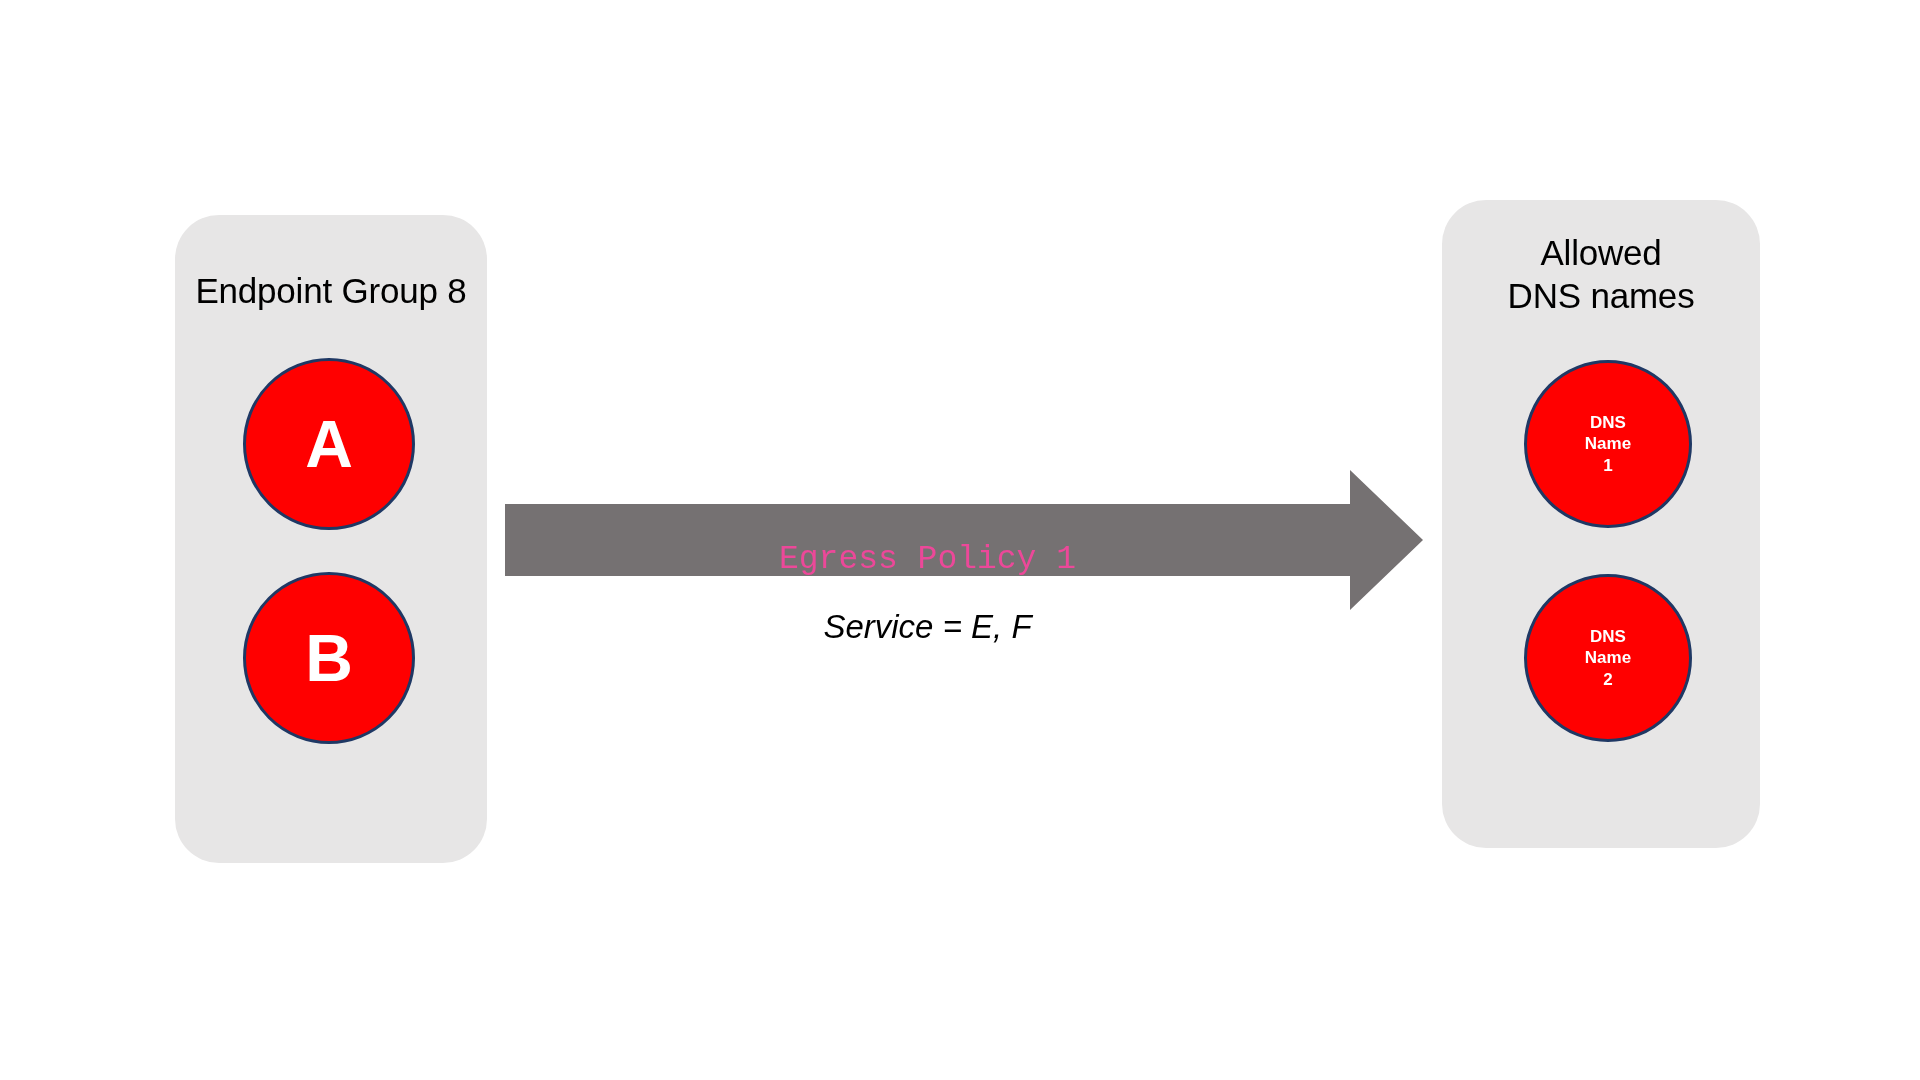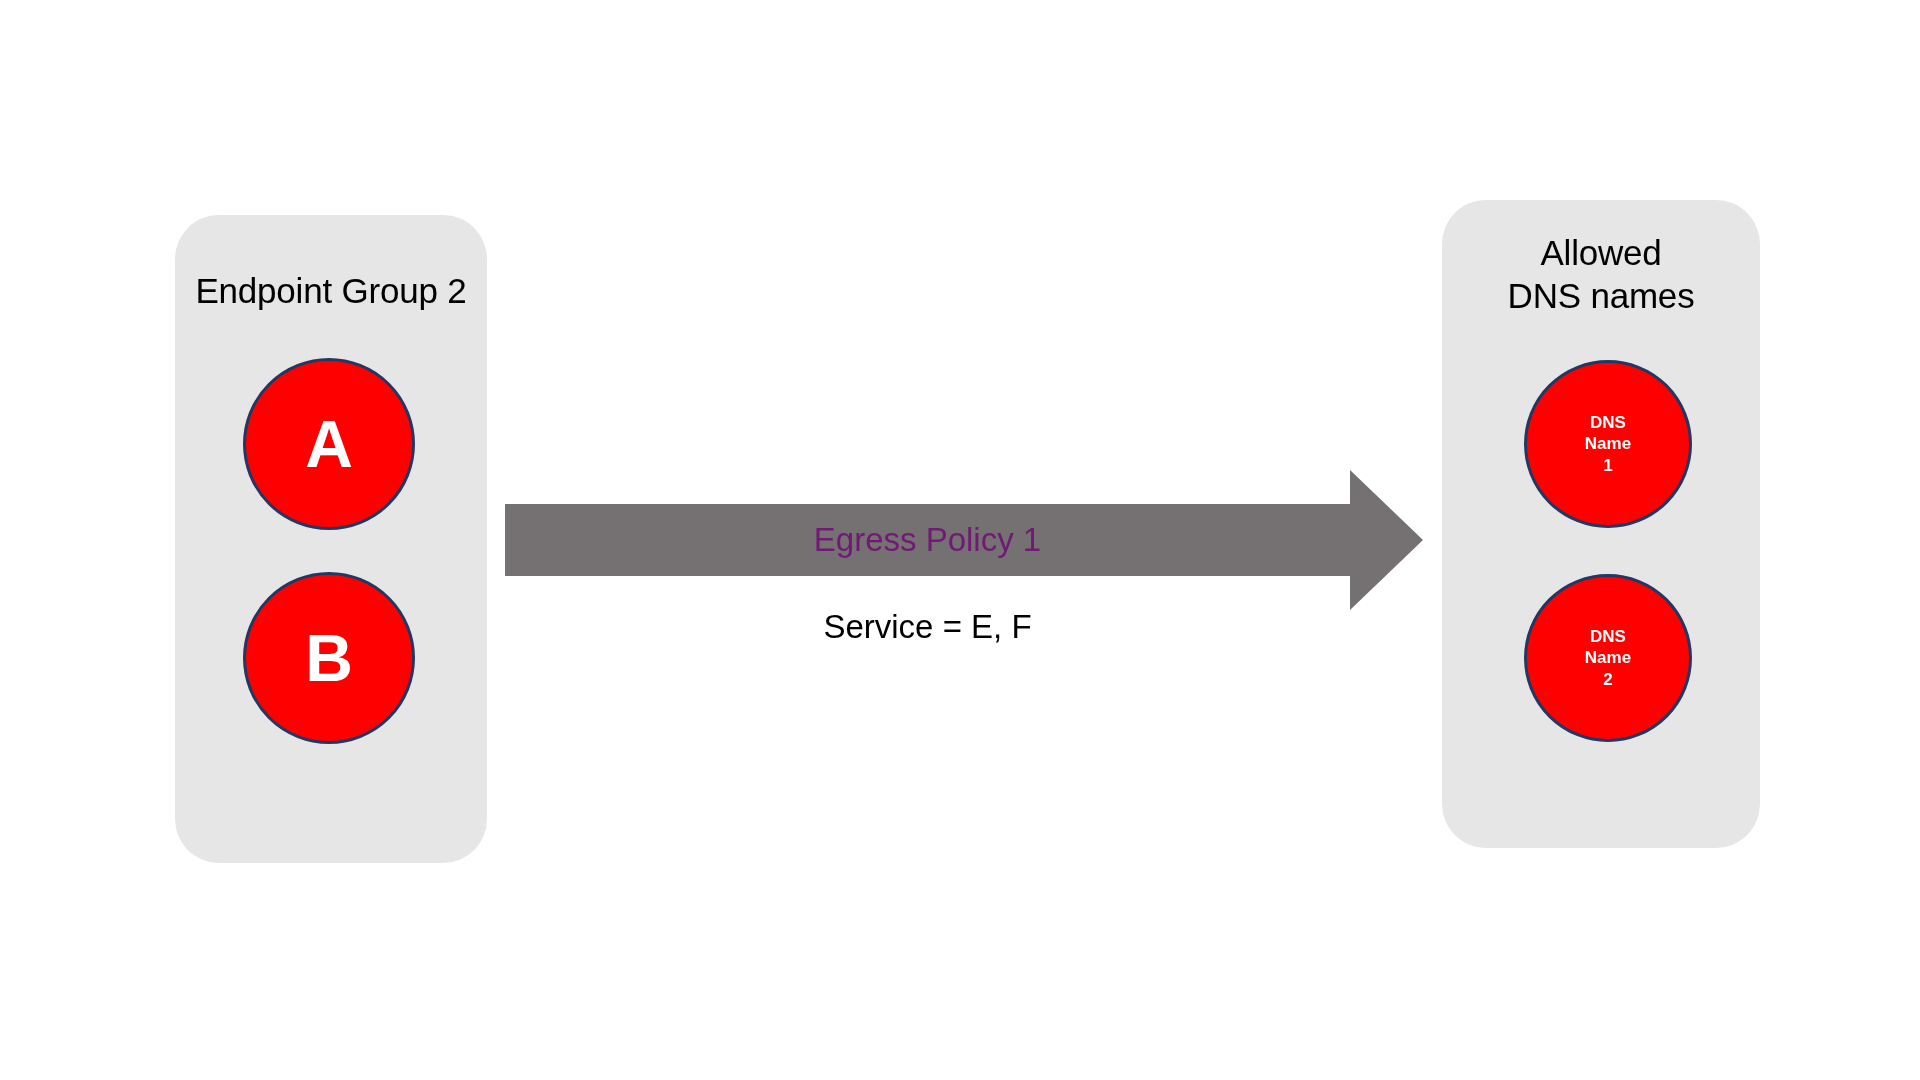--- a/index.html
+++ b/index.html
@@ -117,47 +117,49 @@
     height: 140px;
   }
   #policy-arrow svg {
     display: block;
     width: 100%;
     height: 100%;
   }
   #policy-arrow-label {
     position: absolute;
     left: 505px;
-    top: 520px;
+    top: 540px;
     width: 845px;
     text-align: center;
-    color: #701a75;
+    color: #ec4899;
     font-size: 33px;
     font-weight: 400;
     line-height: 1.2;
+    font-family: Liberation Mono, monospace;
   }
   #policy-service-label {
     position: absolute;
     left: 505px;
     top: 607px;
     width: 845px;
     text-align: center;
     color: #000000;
     font-size: 33px;
     font-weight: 400;
     line-height: 1.2;
+    font-style: italic;
   }
 </style>
 </head>
 <body>
 
 <div class="canvas">
 
   <div class="group-panel" id="panel-left">
-    <div class="panel-title">Endpoint Group 2</div>
+    <div class="panel-title">Endpoint Group 8</div>
   </div>
 
   <div class="node-circle" id="node-a">
     <span class="node-letter">A</span>
   </div>
 
   <div class="node-circle" id="node-b">
     <span class="node-letter">B</span>
   </div>
 

